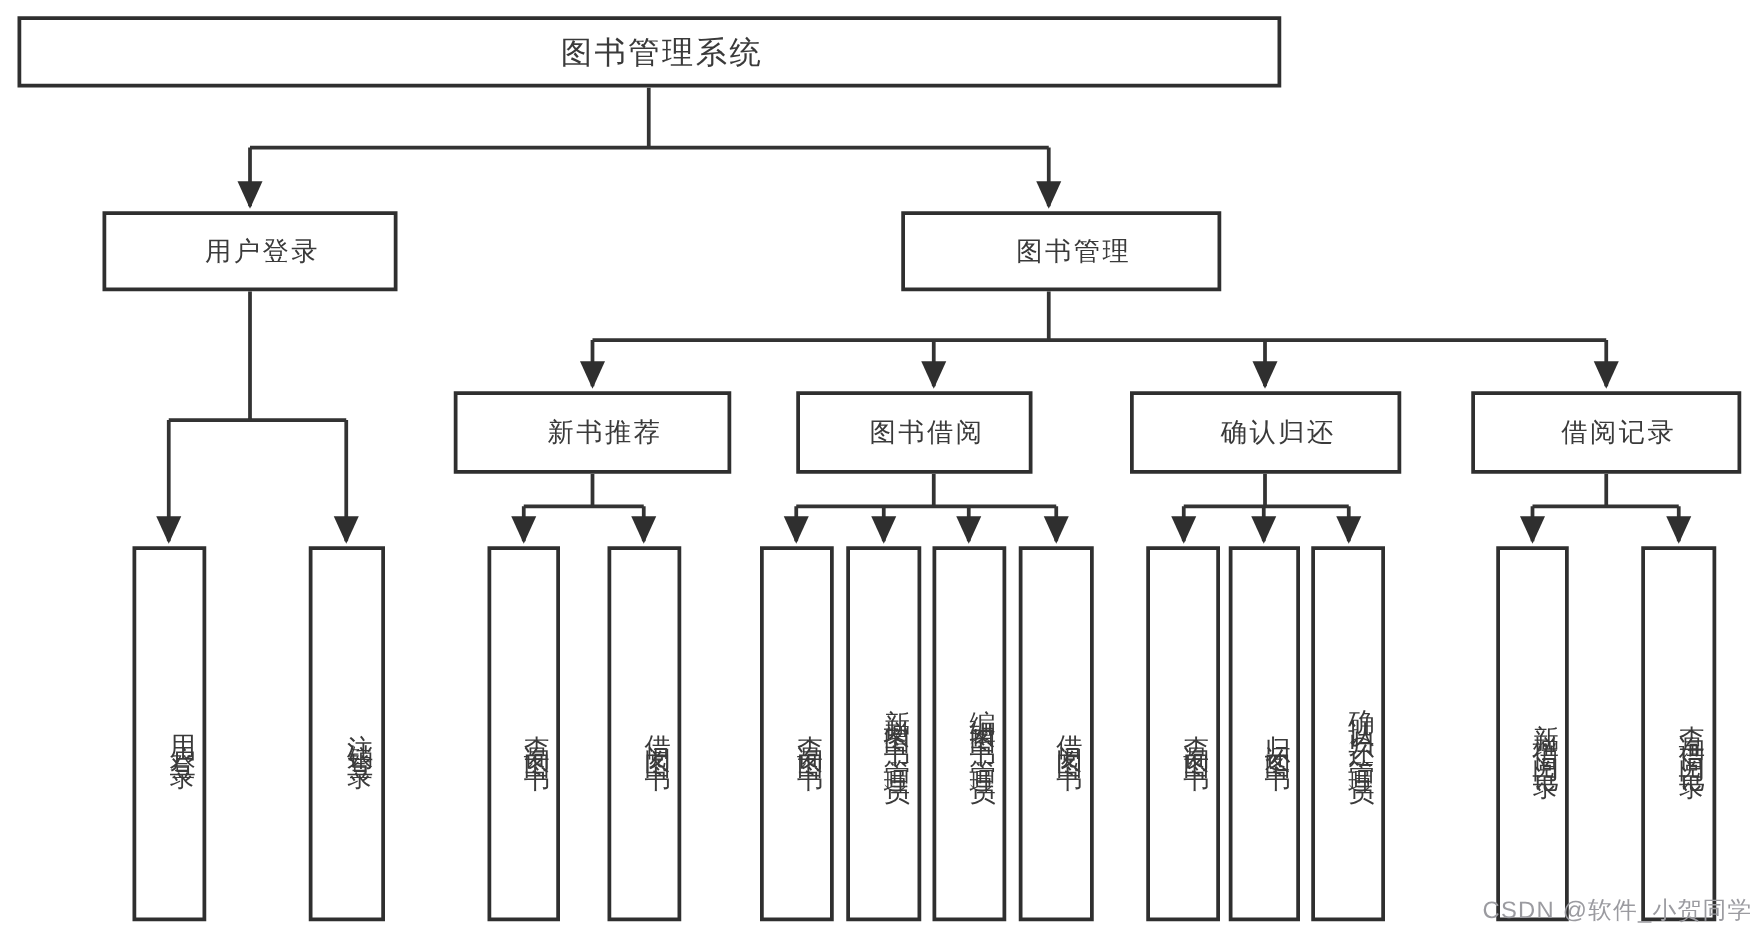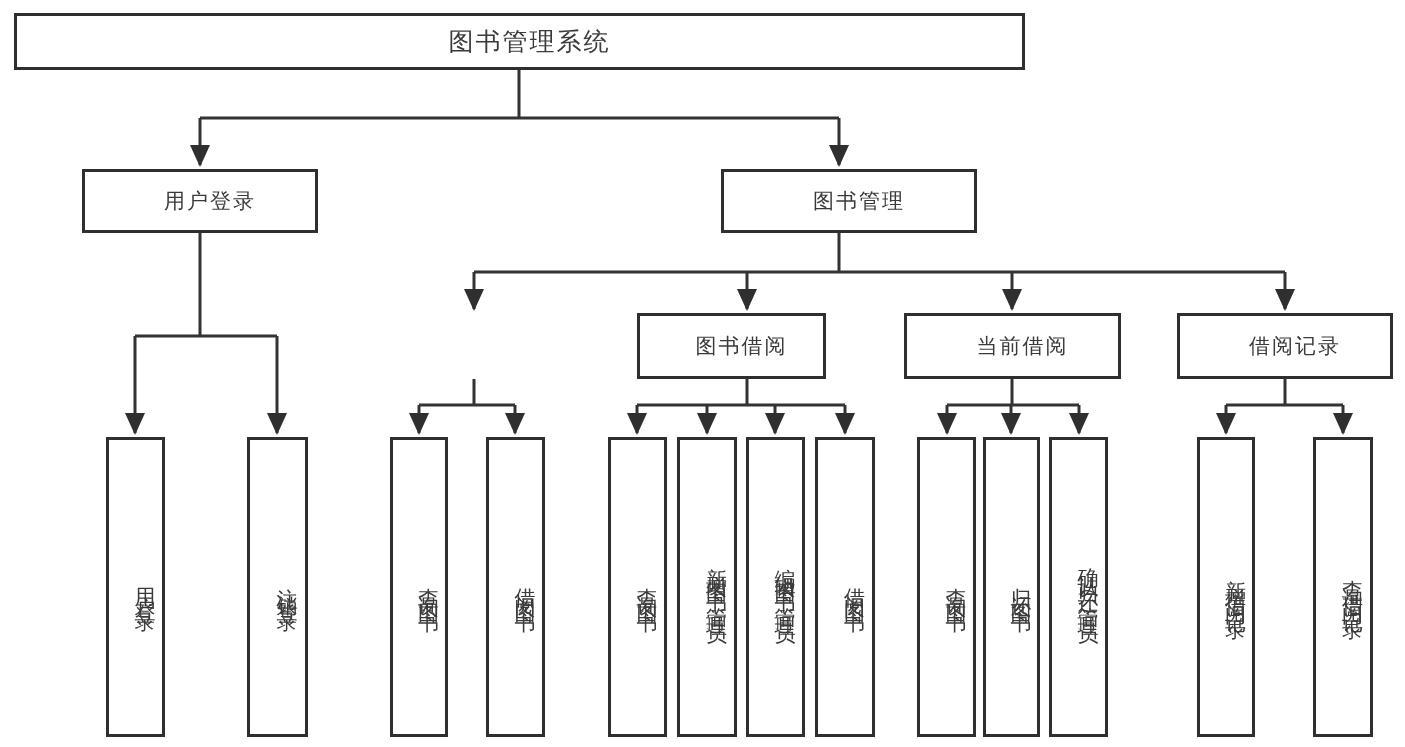--- a/index.html
+++ b/index.html
@@ -91,22 +91,23 @@
       <line x1="1226" y1="405" x2="1226" y2="433"></line>
       <line x1="1343" y1="405" x2="1343" y2="433"></line>
     </g>
   </svg>
 
   <div class="node root-label" style="left:14px; top:13px; width:1011px; height:57px;">图书管理系统</div>
 
   <div class="node h-label" style="left:82px; top:169px; width:236px; height:64px;">用户登录</div>
   <div class="node h-label" style="left:721px; top:169px; width:256px; height:64px;">图书管理</div>
 
+  <div class="node h-label" style="left:363px; top:313px; width:222px; height:66px;">新书推荐</div>
   <div class="node h-label" style="left:637px; top:313px; width:189px; height:66px;">图书借阅</div>
-  <div class="node h-label" style="left:904px; top:313px; width:217px; height:66px;">当前借阅</div>
+  <div class="node h-label" style="left:904px; top:313px; width:217px; height:66px;">确认归还</div>
   <div class="node h-label" style="left:1177px; top:313px; width:216px; height:66px;">借阅记录</div>
 
   <div class="node leaf" style="left:106px; top:437px; width:59px; height:300px;">
     <span>用户登录</span>
   </div>
   <div class="node leaf" style="left:247px; top:437px; width:61px; height:300px;">
     <span>注销登录</span>
   </div>
 
   <div class="node leaf" style="left:390px; top:437px; width:58px; height:300px;">
@@ -139,14 +140,15 @@
     <span>确认归还（管理员）</span>
   </div>
 
   <div class="node leaf" style="left:1197px; top:437px; width:58px; height:300px;">
     <span>新增借阅记录</span>
   </div>
   <div class="node leaf" style="left:1313px; top:437px; width:60px; height:300px;">
     <span>查询借阅记录</span>
   </div>
 
+  <div class="watermark">CSDN @软件_小贺同学</div>
 
 </div>
 
 </body></html>

